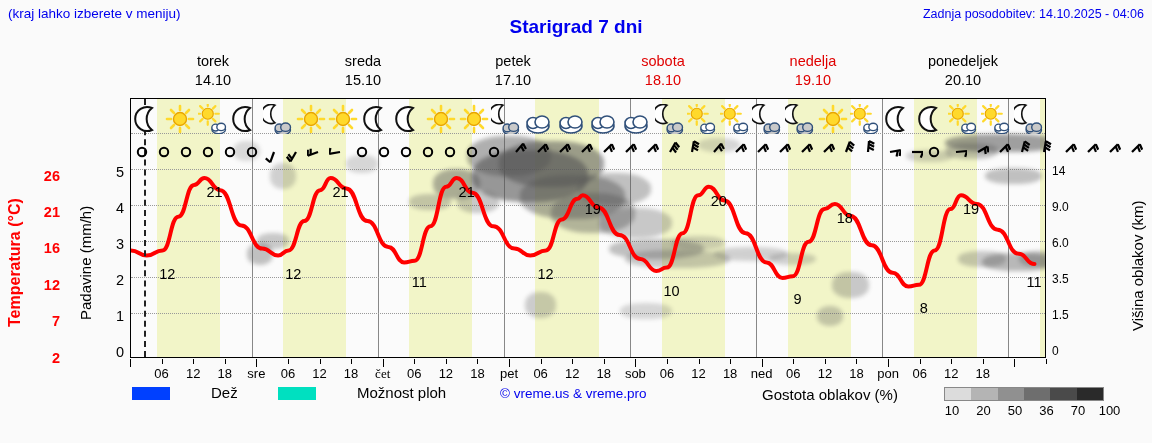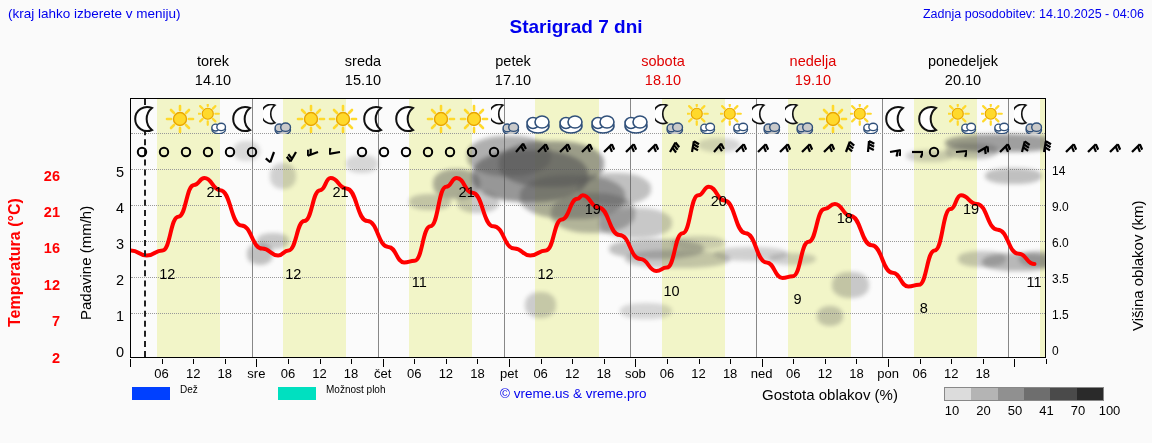--- a/index.html
+++ b/index.html
@@ -137,21 +137,21 @@
   }
 
   
   #legend{
     left:0; top:386px; width:1152px; height:46px;
   }
   .sw{
     position:absolute; width:38px; height:13px;
   }
   .lgtxt{
-    position:absolute; font-size:10px; color:#000; white-space:nowrap;
+    position:absolute; font-size:15px; color:#000; white-space:nowrap;margin-left:31px;
   }
   #copyright{
     position:absolute; left:500px; top:0px;
     font-size:13.5px; color:#0000ee; white-space:nowrap;
   }
   #cloud-legend-title{
     position:absolute; left:762px; top:0px;
     font-size:15px; color:#000; white-space:nowrap;
   }
   #cloud-ramp{
@@ -1015,21 +1015,21 @@
     <div class="xtick" style="left: 916px;"></div>
   </div>
 <div class="abs" id="xlabels">
     <div class="xlabel" style="left: 31.5862px;">06</div>
     <div class="xlabel" style="left: 63.1724px;">12</div>
     <div class="xlabel" style="left: 94.7586px;">18</div>
     <div class="xlabel" style="left: 126.345px;">sre</div>
     <div class="xlabel" style="left: 157.931px;">06</div>
     <div class="xlabel" style="left: 189.517px;">12</div>
     <div class="xlabel" style="left: 221.103px;">18</div>
-    <div class="xlabel" style="left: 252.69px;">čet</div>
+    <div class="xlabel" style="left: 252.69px; font-family: Liberation Serif, serif;">čet</div>
     <div class="xlabel" style="left: 284.276px;">06</div>
     <div class="xlabel" style="left: 315.862px;">12</div>
     <div class="xlabel" style="left: 347.448px;">18</div>
     <div class="xlabel" style="left: 379.034px;">pet</div>
     <div class="xlabel" style="left: 410.621px;">06</div>
     <div class="xlabel" style="left: 442.207px;">12</div>
     <div class="xlabel" style="left: 473.793px;">18</div>
     <div class="xlabel" style="left: 505.379px;">sob</div>
     <div class="xlabel" style="left: 536.966px;">06</div>
     <div class="xlabel" style="left: 568.552px;">12</div>
@@ -1056,17 +1056,17 @@
       <div style="background: rgb(180, 180, 180);"></div>
       <div style="background: rgb(144, 144, 144);"></div>
       <div style="background: rgb(110, 110, 110);"></div>
       <div style="background: rgb(74, 74, 74);"></div>
       <div style="background: rgb(42, 42, 42);"></div>
     </div>
   <div id="cloud-ramp-labels">
       <span style="left: 12px;">10</span>
       <span style="left: 43.5px;">20</span>
       <span style="left: 75px;">50</span>
-      <span style="left: 106.5px;">41</span>
+      <span style="left: 106.5px;">36</span>
       <span style="left: 138px;">70</span>
       <span style="left: 169.5px;">100</span>
     </div>
 </div>
 
 </body></html>

